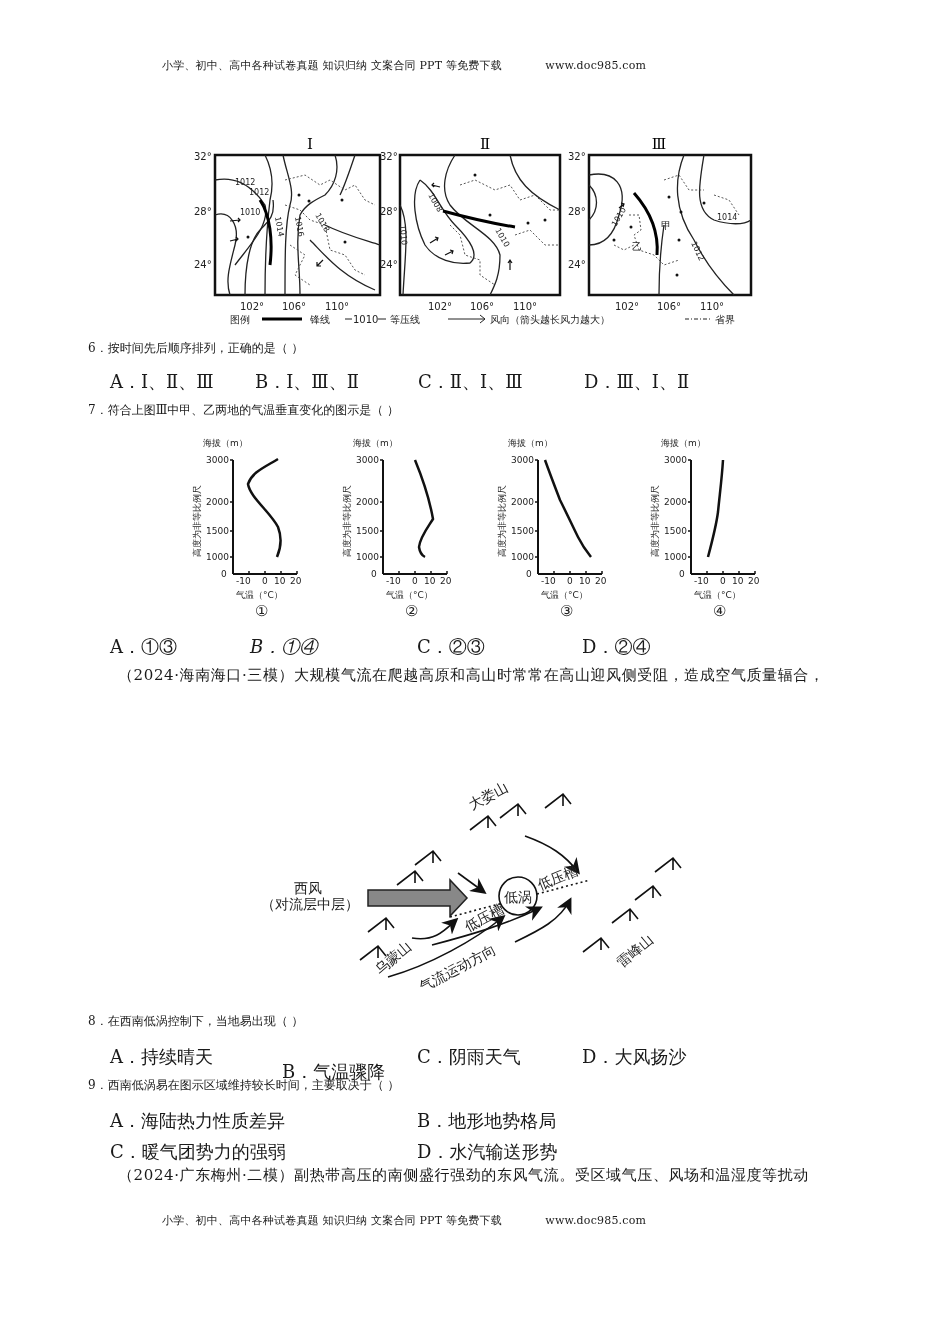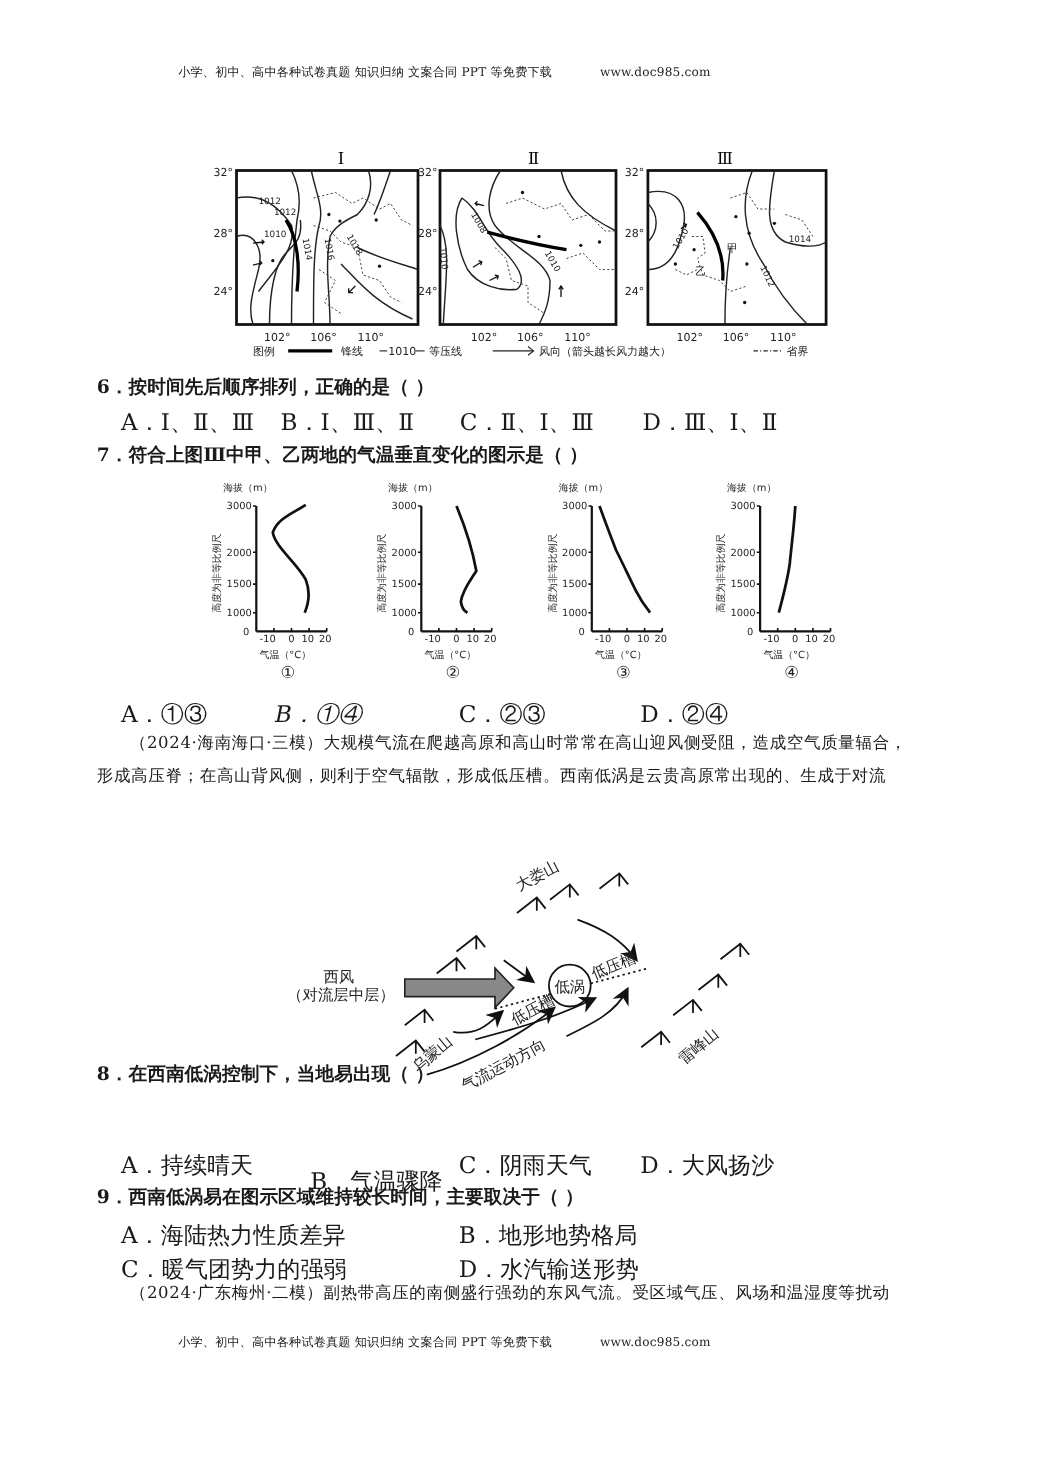--- a/index.html
+++ b/index.html
@@ -1,21 +1,21 @@
 <!DOCTYPE html>
 <html><head>
 <meta charset="utf-8">
 <style>
   html, body { margin:0; padding:0; background:#ffffff; }
   body { width:950px; height:1344px; position:relative; overflow:hidden;
          font-family:"DejaVu Serif","Liberation Serif",serif; color:#1a1a1a; }
   .abs { position:absolute; }
   .hdr { font-size:11px; white-space:nowrap; letter-spacing:0.2px; }
-  .q { font-size:17px; white-space:nowrap;font-weight:bold; }
-  .opt { font-size:21px; white-space:nowrap; }
+  .q { font-size:12px; white-space:nowrap; }
+  .opt { font-size:18px; white-space:nowrap; }
   .para { font-size:15px; line-height:30px; white-space:nowrap; letter-spacing:0.6px; }
   svg text { font-family:"DejaVu Sans","Liberation Sans",sans-serif; }
   .sf { font-family:"DejaVu Serif","Liberation Serif",serif; }
 </style>
 </head>
 <body>
 
 <div class="abs hdr" style="left:162px;top:58px;">
   <span>小学、初中、高中各种试卷真题  知识归纳  文案合同  PPT 等免费下载</span>
   <span style="display:inline-block;width:36px;"></span>
@@ -243,21 +243,20 @@
   </g>
 </svg>
 
 <div class="abs opt" style="left:110px;top:635px;text-align:right;"><span>A．</span><span>①③</span></div>
 <div class="abs opt" style="left:250px;top:635px;font-style:italic;"><span>B．</span><span>①④</span></div>
 <div class="abs opt" style="left:417px;top:635px;text-align:center;"><span>C．</span><span>②③</span></div>
 <div class="abs opt" style="left:582px;top:635px;"><span>D．</span><span>②④</span></div>
 
 <div class="abs para" style="left:88px;top:660px;width:790px;">
   <div style="padding-left:30px;">（2024·海南海口·三模）大规模气流在爬越高原和高山时常常在高山迎风侧受阻，造成空气质量辐合，</div>
-  <div>形成高压脊；在高山背风侧，则利于空气辐散，形成低压槽。西南低涡是云贵高原常出现的、生成于对流</div>
 </div>
 
 <svg class="abs" style="left:260px;top:780px;" width="440" height="220" viewBox="0 0 440 220">
   <defs>
     <marker id="ah" markerWidth="10" markerHeight="10" refX="8" refY="5" orient="auto">
       <path d="M0,0 L10,5 L0,10 L3,5 z" fill="#111"></path>
     </marker>
   </defs>
   <g stroke="#111" stroke-width="1.6" fill="none">
 
@@ -296,21 +295,21 @@
     <text x="50" y="129" text-anchor="middle">（对流层中层）</text>
     <text x="212" y="30" transform="rotate(-28 212 30)">大娄山</text>
     <text x="280" y="110" transform="rotate(-22 280 110)">低压槽</text>
     <text x="208" y="152" transform="rotate(-28 208 152)">低压槽</text>
     <text x="120" y="195" transform="rotate(-40 120 195)">乌蒙山</text>
     <text x="163" y="212" transform="rotate(-28 163 212)">气流运动方向</text>
     <text x="362" y="188" transform="rotate(-40 362 188)">雷峰山</text>
   </g>
 </svg>
 
-<div class="abs q" style="left:88px;top:965px;">8．在西南低涡控制下，当地易出现（    ）</div>
+<div class="abs q" style="left:88px;top:1013px;">8．在西南低涡控制下，当地易出现（    ）</div>
 <div class="abs opt" style="left:110px;top:1045px;"><span>A．</span><span>持续晴天</span></div>
 <div class="abs opt" style="left:250px;top:1060px;margin-left:32px;"><span>B．</span><span>气温骤降</span></div>
 <div class="abs opt" style="left:417px;top:1045px;"><span>C．</span><span>阴雨天气</span></div>
 <div class="abs opt" style="left:582px;top:1045px;"><span>D．</span><span>大风扬沙</span></div>
 
 <div class="abs q" style="left:88px;top:1077px;">9．西南低涡易在图示区域维持较长时间，主要取决于（    ）</div>
 <div class="abs opt" style="left:110px;top:1109px;"><span>A．</span><span>海陆热力性质差异</span></div>
 <div class="abs opt" style="left:417px;top:1109px;"><span>B．</span><span>地形地势格局</span></div>
 <div class="abs opt" style="left:110px;top:1140px;"><span>C．</span><span>暖气团势力的强弱</span></div>
 <div class="abs opt" style="left:417px;top:1140px;"><span>D．</span><span>水汽输送形势</span></div>

